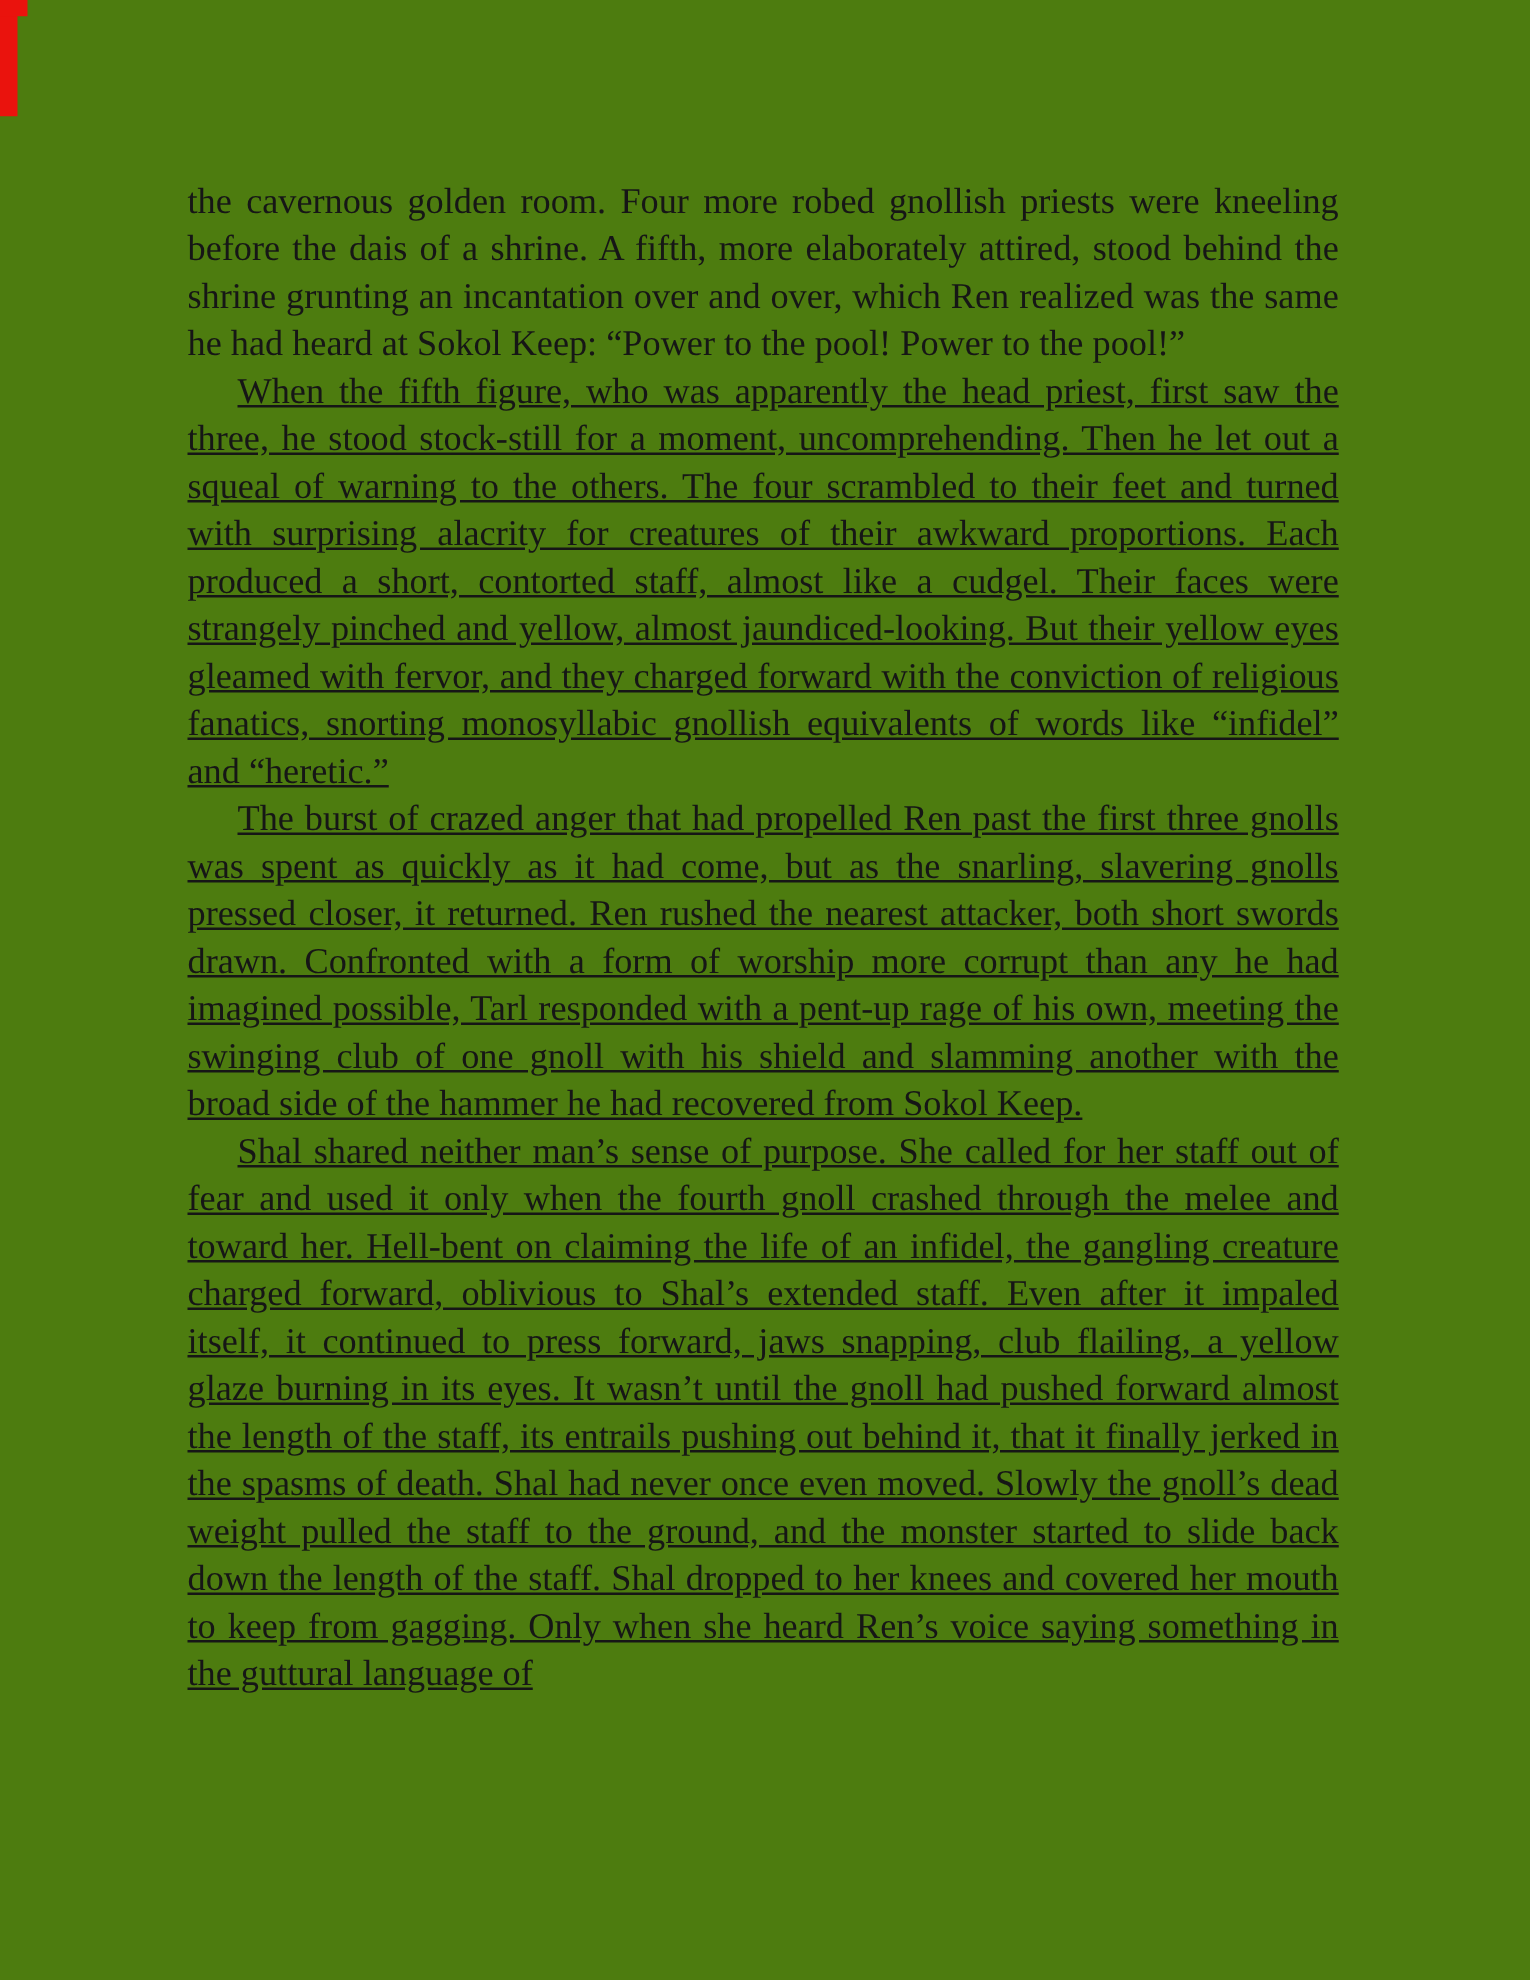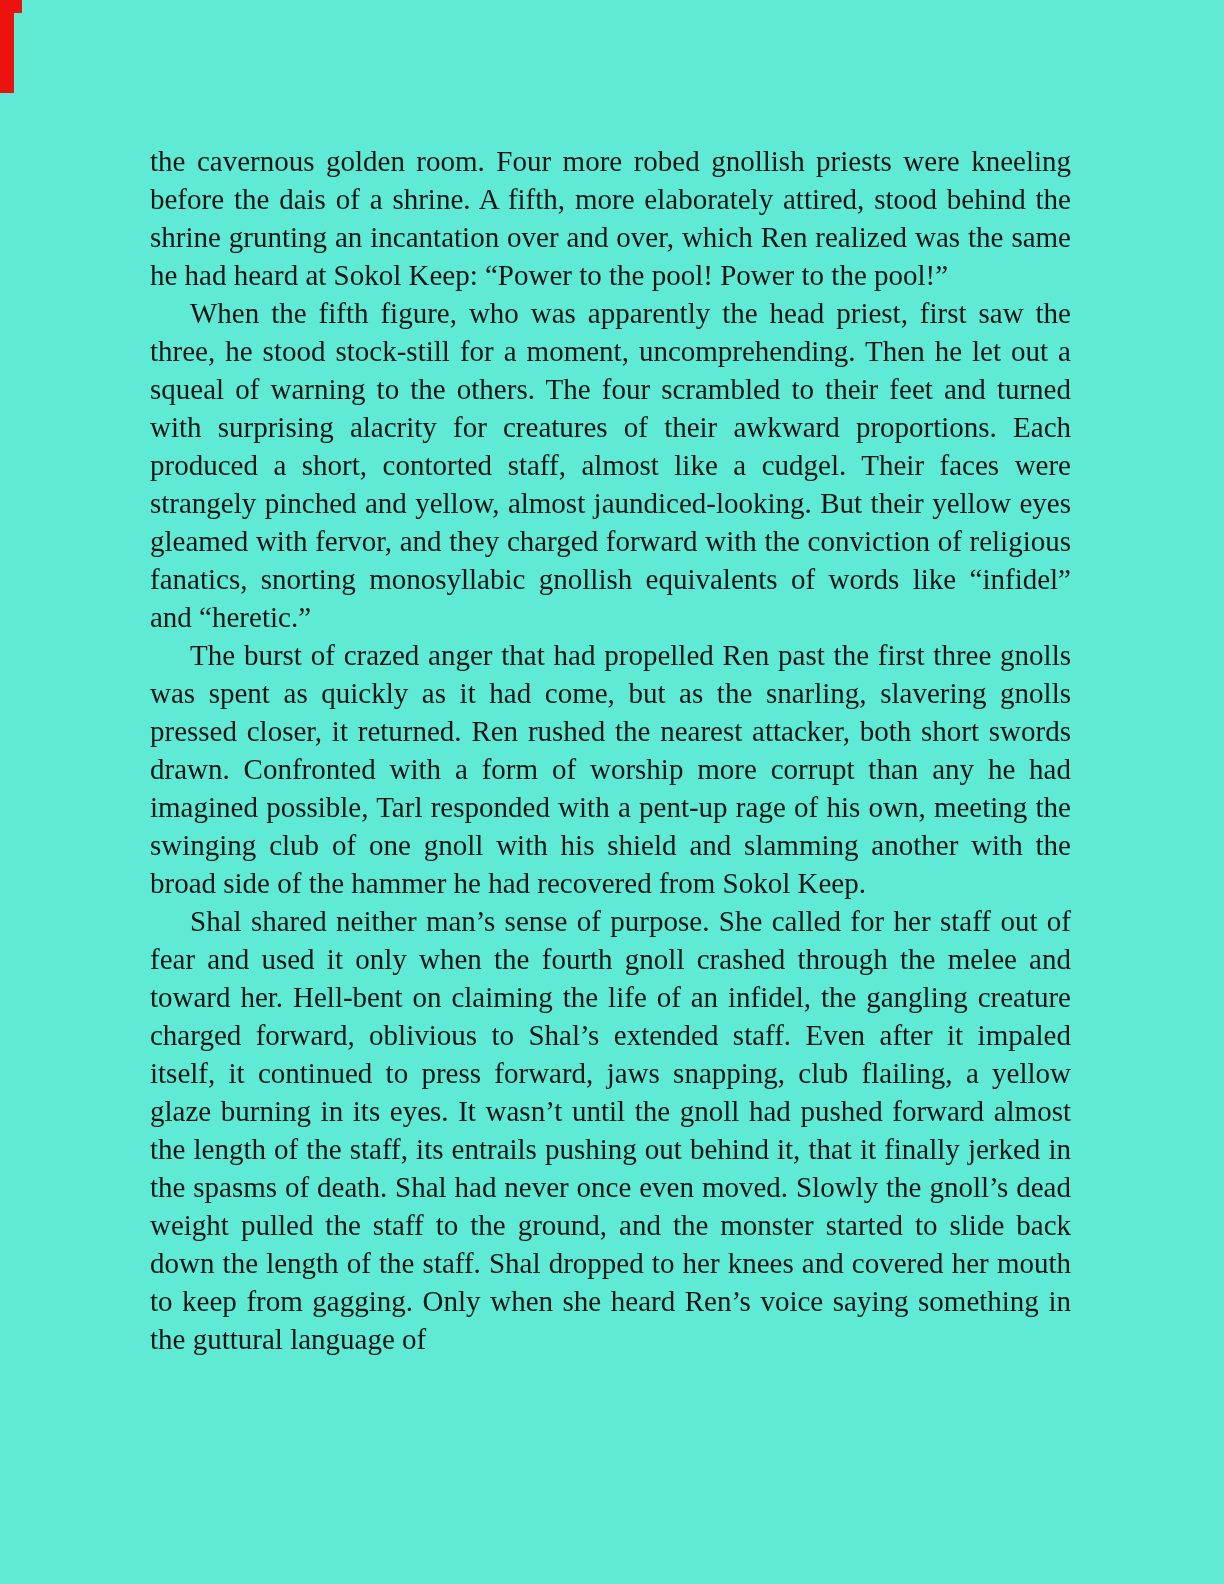--- a/index.html
+++ b/index.html
@@ -10,39 +10,40 @@
     width: 1224px;
     height: 1584px;
     background: #ffffff;
     position: relative;
     overflow: hidden;
     font-family: "Liberation Serif", "DejaVu Serif", serif;
   }
   .page {
     position: absolute;
     inset: 0;
-    background: #5eead4;
+    background: #4d7c0f;
   }
   .text-block {
     position: absolute;
     left: 150px;
     top: 142px;
     width: 921px;
     font-size: 29px;
     line-height: 38px;
     color: #161616;
     text-align: justify;
     text-justify: inter-word;
   }
   .para {
     margin: 0;
     padding: 0;
   }
   .para.indent {
     text-indent: 40px;
+    text-decoration: underline;
   }
   .red-mark {
     position: absolute;
     background: #ea130d;
   }
   .red-mark-long {
     left: 0;
     top: 0;
     width: 14px;
     height: 93px;

